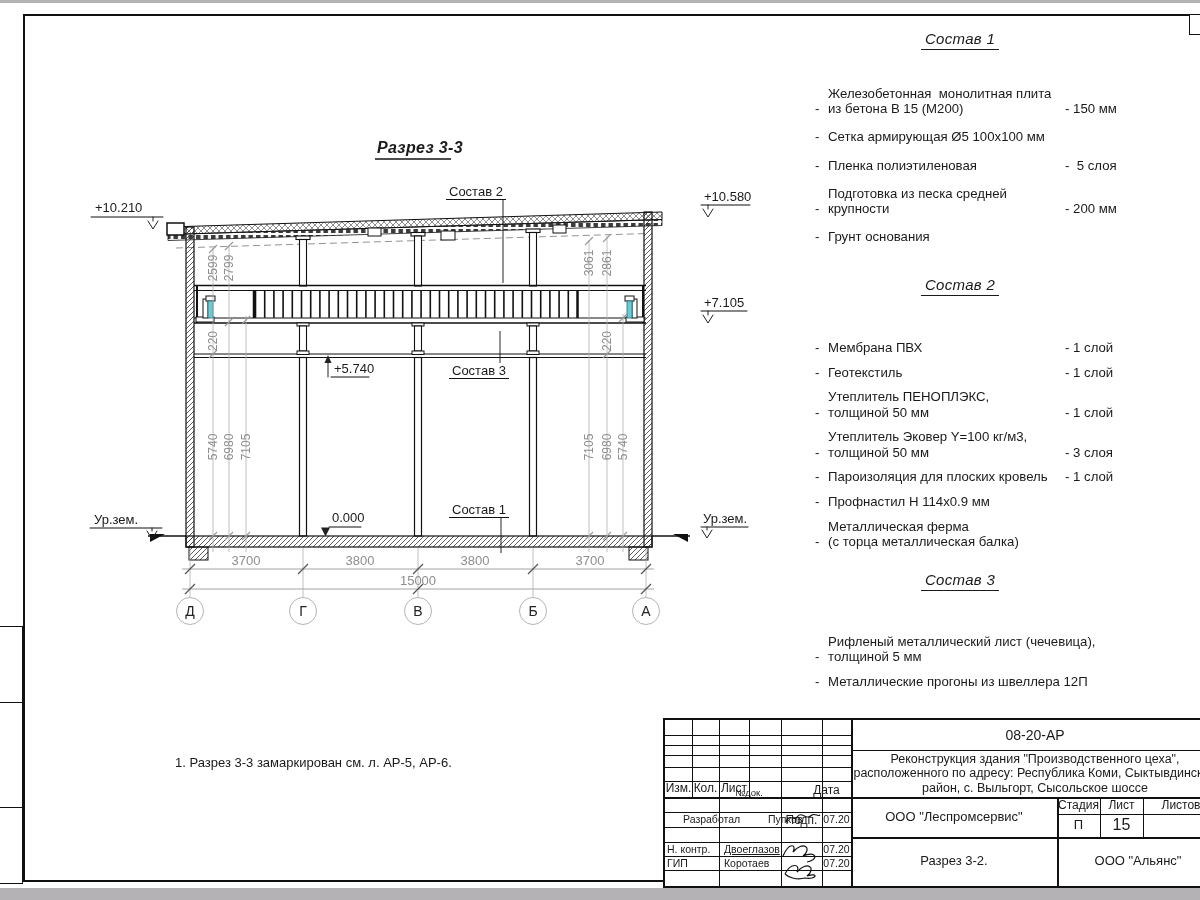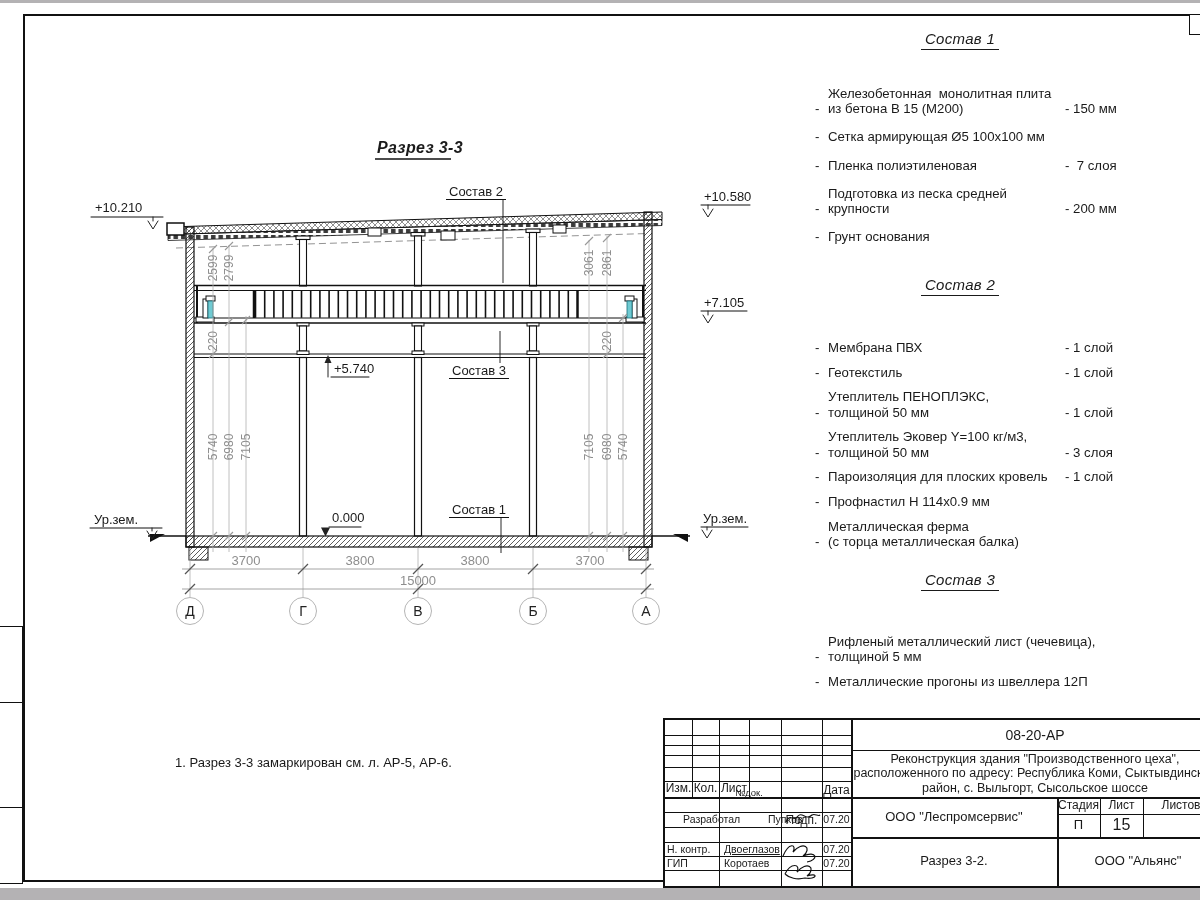--- a/index.html
+++ b/index.html
@@ -282,21 +282,21 @@
 из бетона В 15 (М200)</span>
         <span class="s-val">- 150 мм</span>
       </div>
       <div class="s-row" style="margin-bottom: 13px;">
         <span class="s-dash">-</span>
         <span class="s-name">Сетка армирующая Ø5 100х100 мм</span>
       </div>
       <div class="s-row" style="margin-bottom: 13px;">
         <span class="s-dash">-</span>
         <span class="s-name">Пленка полиэтиленовая</span>
-        <span class="s-val">-  7 слоя</span>
+        <span class="s-val">-  5 слоя</span>
       </div>
       <div class="s-row" style="margin-bottom: 13px;">
         <span class="s-dash">-</span>
         <span class="s-name">Подготовка из песка средней
 крупности</span>
         <span class="s-val">- 200 мм</span>
       </div>
       <div class="s-row" style="margin-bottom: 13px;">
         <span class="s-dash">-</span>
         <span class="s-name">Грунт основания</span>
@@ -383,21 +383,21 @@
     <div class="ln" style="left:0;top:150px;width:186px;height:1px;"></div>
     <div class="ln" style="left:186px;top:30px;width:368px;height:1px;"></div>
     <div class="ln" style="left:392px;top:94px;width:162px;height:1px;"></div>
     <div class="ln" style="left:186px;top:117px;width:368px;height:2px;"></div>
 
     <div class="cell" style="left:0;top:61px;width:27px;height:16px;">Изм.</div>
     <div class="cell" style="left:27px;top:61px;width:27px;height:16px;">Кол.</div>
     <div class="cell" style="left:54px;top:61px;width:30px;height:16px;">Лист</div>
     <div class="cell tiny" style="left:68px;top:61px;width:32px;height:24px;text-decoration:underline;">№док.</div>
     <div class="cell" style="left:116px;top:61px;width:41px;height:16px;margin-top:32px;">Подп.</div>
-    <div class="cell" style="left:157px;top:61px;width:29px;height:20px;">Дата</div>
+    <div class="cell" style="left:147px;top:61px;width:29px;height:20px;">Дата</div>
 
     <div class="cell small left" style="left:2px;top:92px;width:52px;height:15px;padding-left:16px;">Разработал</div>
     <div class="cell small left" style="left:59px;top:92px;width:56px;height:15px;margin-left:44px;">Пупков</div>
     <div class="cell small" style="left:157px;top:92px;width:29px;height:15px;">07.20</div>
 
     <div class="cell small left" style="left:2px;top:122px;width:52px;height:14px;">Н. контр.</div>
     <div class="cell small left" style="left:59px;top:122px;width:57px;height:14px;text-decoration:underline;">Двоеглазов</div>
     <div class="cell small" style="left:157px;top:122px;width:29px;height:14px;">07.20</div>
 
     <div class="cell small left" style="left:2px;top:136px;width:52px;height:14px;">ГИП</div>

